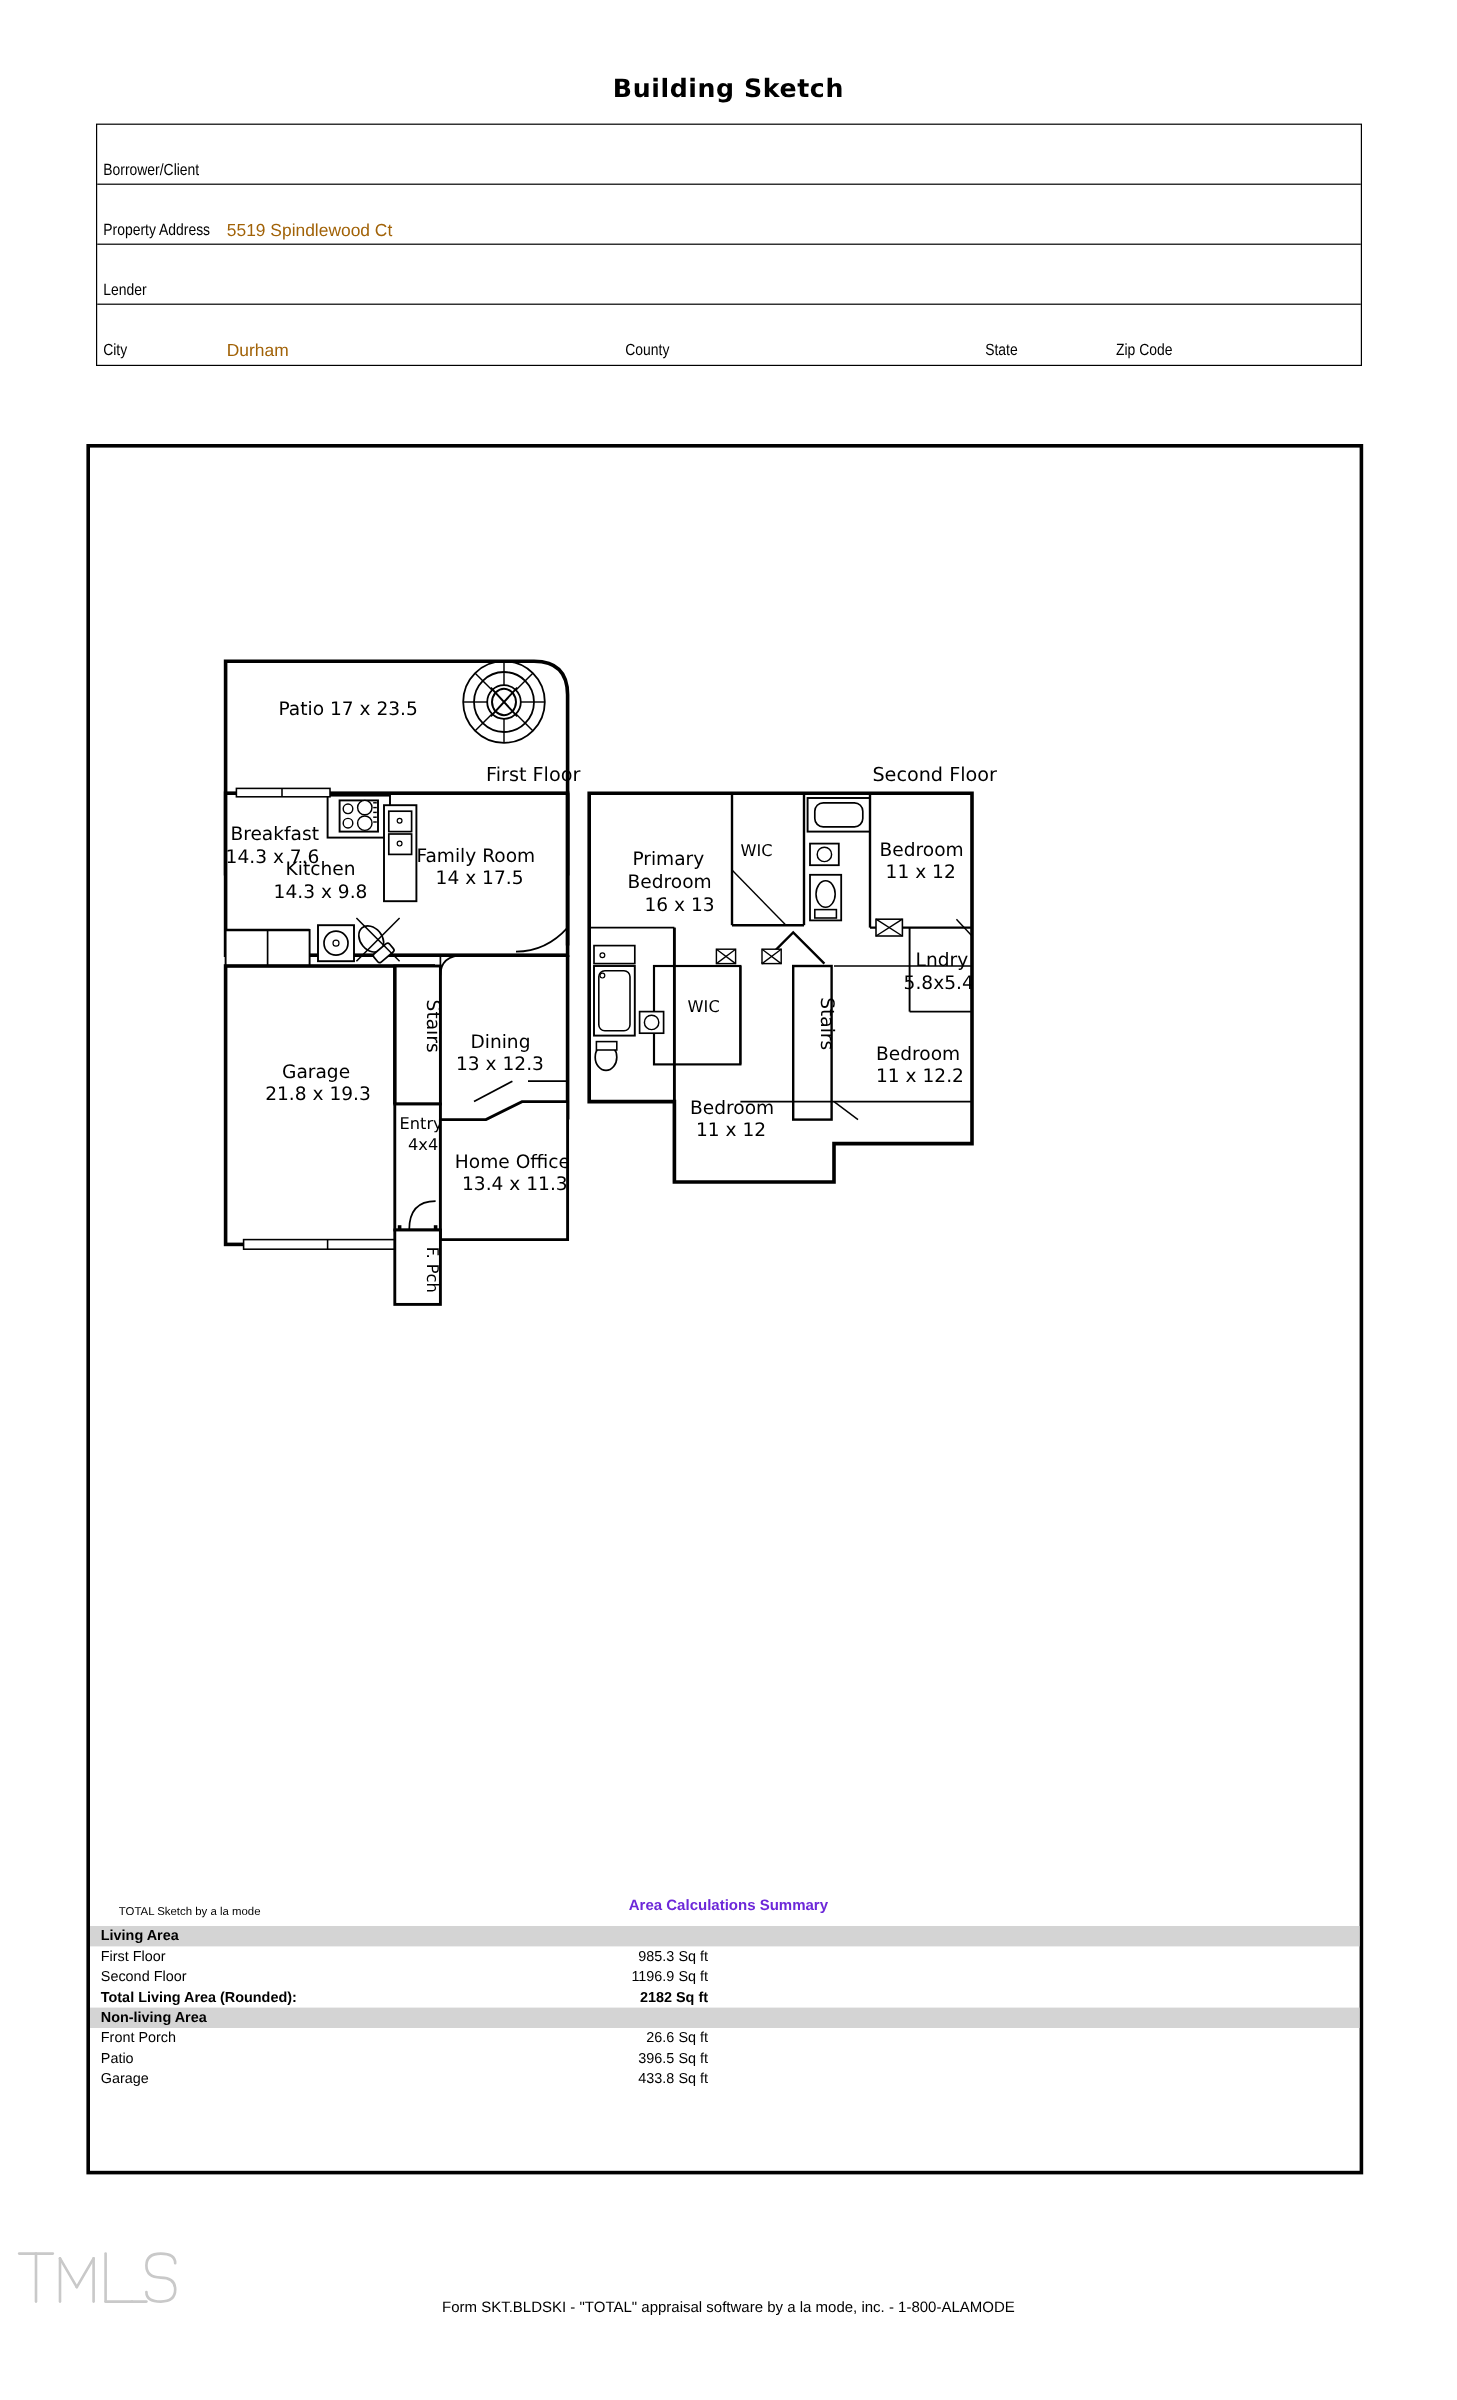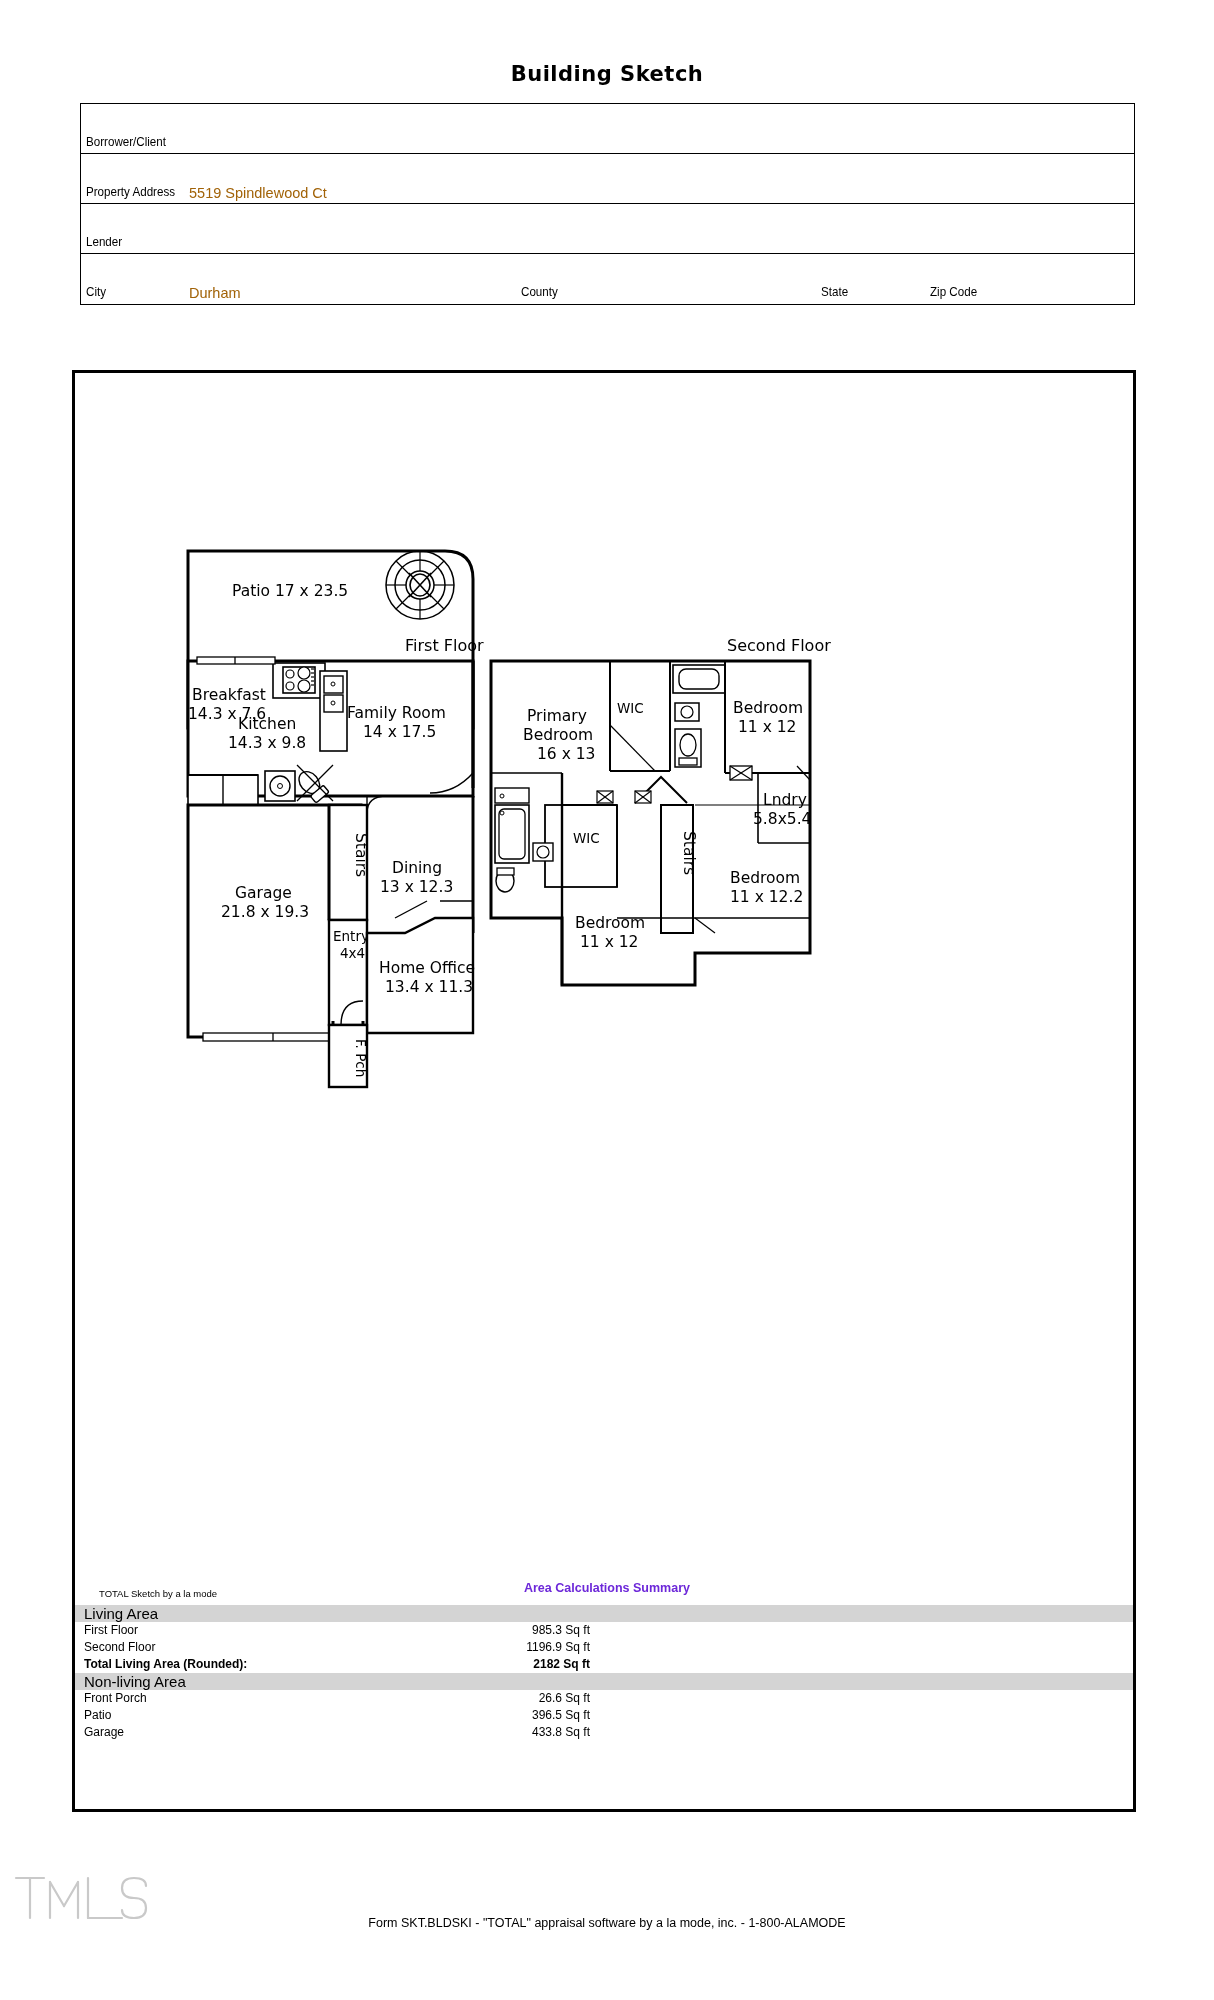--- a/index.html
+++ b/index.html
@@ -103,22 +103,22 @@
   }
 
   
   .area-summary {
     position: absolute;
     left: 0; top: 1232px;
     width: 1058px;
   }
   .area-band {
     background: #d4d4d4;
-    font-weight: normal;
-    font-size: 15px;
+    font-weight: bold;
+    font-size: 12px;
     font-family: "Liberation Sans", sans-serif;
     padding: 2px 0 2px 9px;
     color: #000;
     height: 17px;
     line-height: 13px;
   }
   .area-line {
     position: relative;
     height: 17px;
     font-family: "Liberation Sans", sans-serif;

